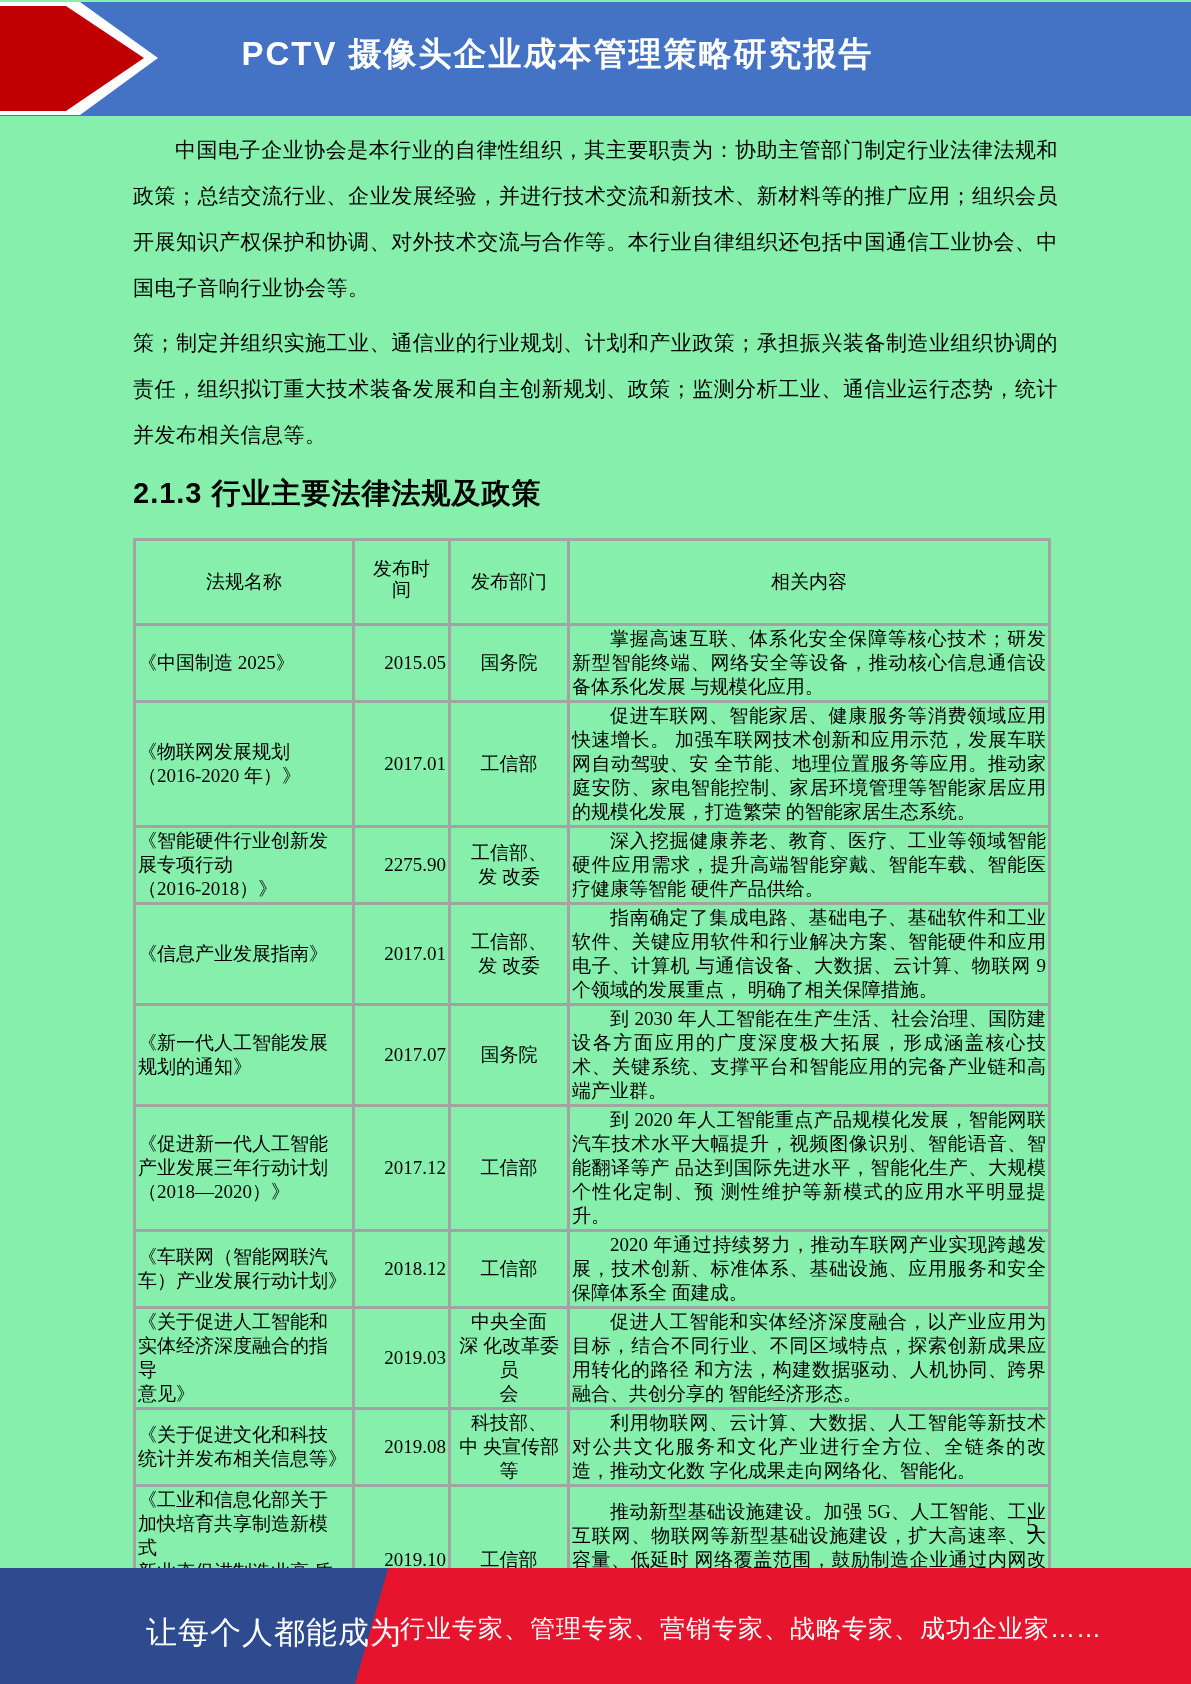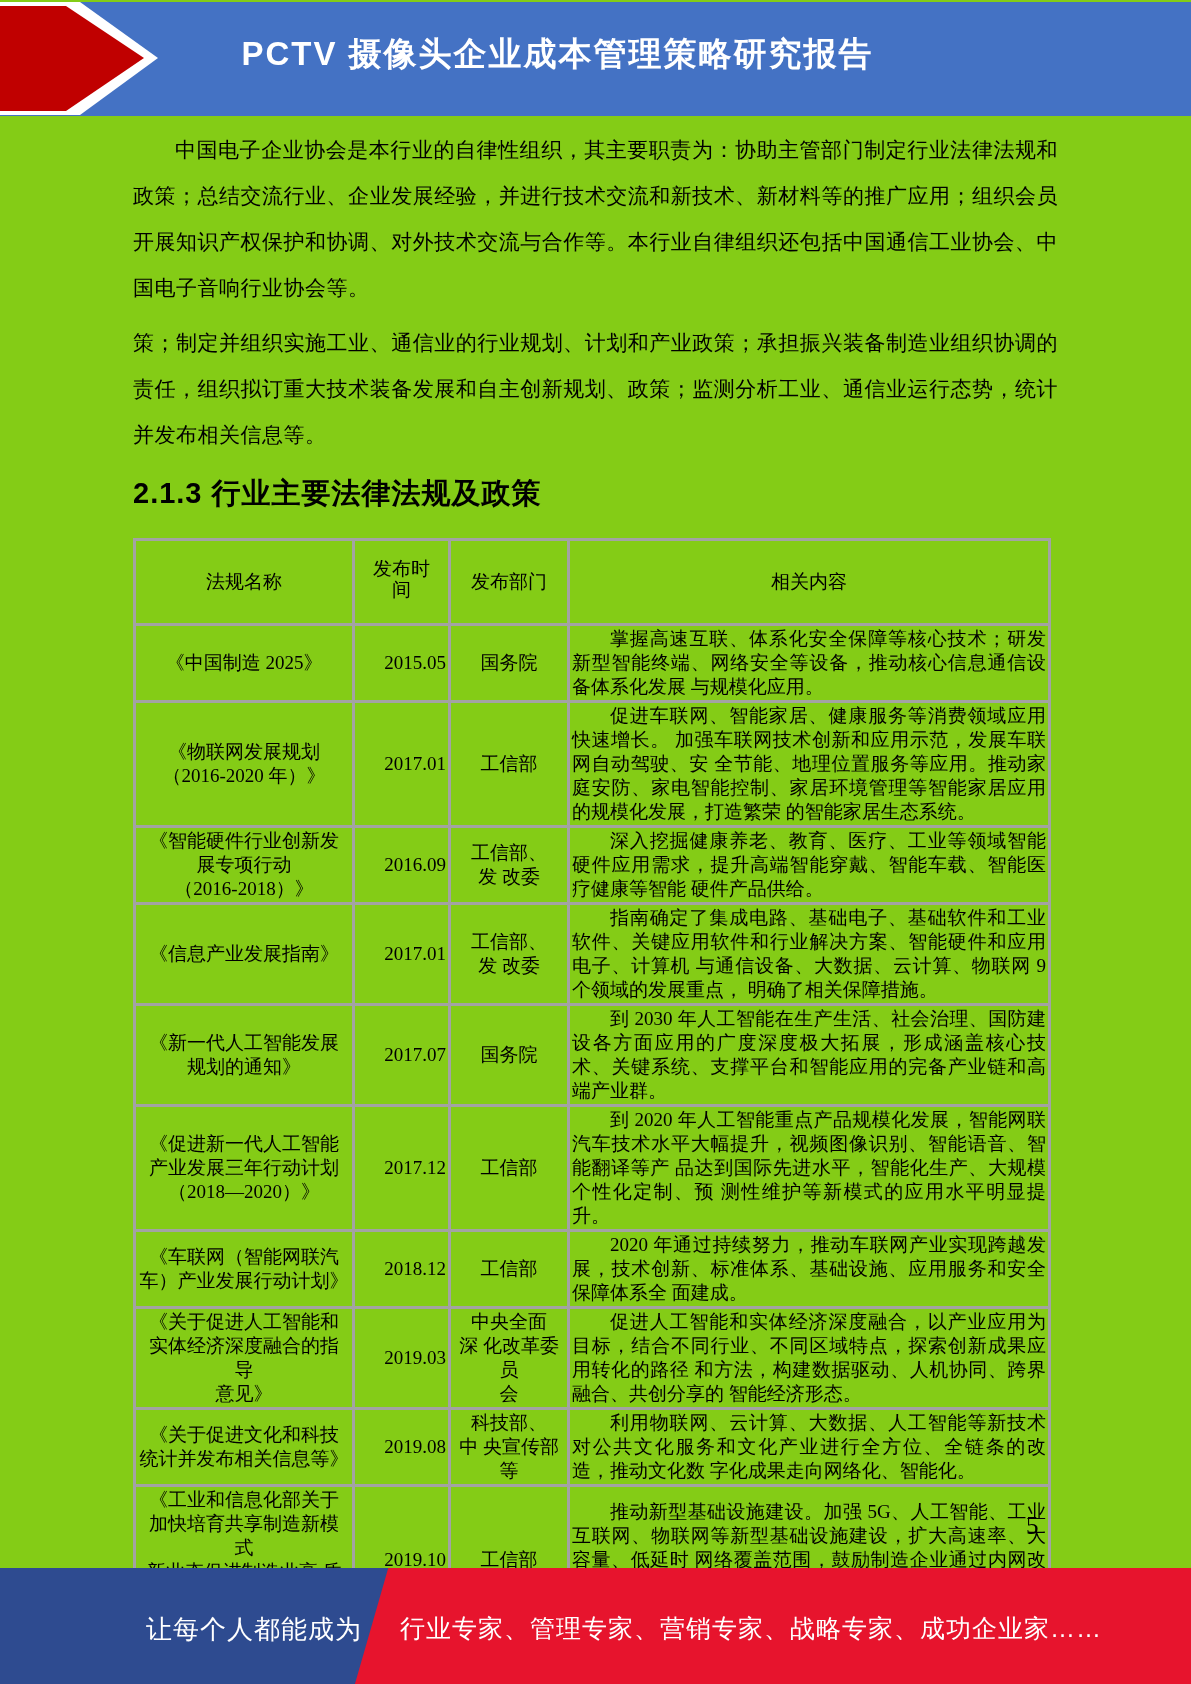--- a/index.html
+++ b/index.html
@@ -1,20 +1,20 @@
 <!DOCTYPE html>
 <html style="--banner-blue: #4472C4; --arrow-red: #C00000; --arrow-outline: #FFFFFF; --footer-blue: #2E4B90; --footer-red: #E7142D;"><head>
 <meta charset="utf-8">
 <style>
   html,body{margin:0;padding:0;background:#888;}
   .page{
     position:relative;
     width:1191px;height:1684px;
     margin:0 auto;
-    background:#84cc16;
+    background:#86efac;
     overflow:hidden;
     font-family:"Liberation Serif","DejaVu Serif",serif;
     color:#000;
   }
 
   
   .banner{
     position:absolute;left:0;top:2px;width:1191px;height:114px;
     background:var(--banner-blue,#4472C4);
   }
@@ -60,21 +60,21 @@
     padding:1px 2px;
     font-weight:normal;
     line-height:24px;
   }
   tr.hdr{height:42px;}
   th.th-cell{text-align:center;}
   .th-time-clip{
     height:48px;overflow:hidden;
     width:3.4em;margin:16px auto;line-height:21px;text-align:center;
   }
-  td.name-cell{text-align:center;white-space:pre-line;}
+  td.name-cell{white-space:pre-line;}
   td.date-cell{text-align:right;padding-right:3px;}
   td.dept-cell{text-align:center;white-space:pre-line;overflow:visible;}
   td.content-cell{
     text-align:justify;text-indent:2em;padding:1px 6px;
   }
   tbody tr:nth-child(1){height:70px;}
   tbody tr:nth-child(2){height:124px;}
   tbody tr:nth-child(3){height:64px;}
   tbody tr:nth-child(4){height:100px;}
   tbody tr:nth-child(5){height:66px;}
@@ -97,21 +97,21 @@
     font-family:"Liberation Sans","DejaVu Sans",sans-serif;
   }
   .footer-red{
     position:absolute;left:0;top:0;width:100%;height:100%;
     background:var(--footer-red,#E7142D);
     -webkit-clip-path:polygon(32.6% 0,100% 0,100% 100%,29.8% 100%);
     clip-path:polygon(32.6% 0,100% 0,100% 100%,29.8% 100%);
   }
   .footer-left{
     position:absolute;left:146px;top:44px;
-    font-size:26px;color:#fff;letter-spacing:1px;white-space:nowrap;
+    font-size:31px;color:#fff;letter-spacing:1px;white-space:nowrap;
   }
   .footer-right{
     position:absolute;left:400px;top:44px;
     font-size:25px;color:#fff;letter-spacing:1px;white-space:nowrap;
   }
 </style>
 </head>
 <body>
 
 <div class="page">
@@ -161,21 +161,21 @@
           <td class="name-cell">《物联网发展规划
 （2016-2020 年）》</td>
           <td class="date-cell">2017.01</td>
           <td class="dept-cell">工信部</td>
           <td class="content-cell">促进车联网、智能家居、健康服务等消费领域应用快速增长。 加强车联网技术创新和应用示范，发展车联网自动驾驶、安 全节能、地理位置服务等应用。推动家庭安防、家电智能控制、家居环境管理等智能家居应用的规模化发展，打造繁荣 的智能家居生态系统。</td>
         </tr>
         <tr>
           <td class="name-cell">《智能硬件行业创新发
 展专项行动
 （2016-2018）》</td>
-          <td class="date-cell">2016.09</td>
+          <td class="date-cell">2275.90</td>
           <td class="dept-cell">工信部、
 发 改委</td>
           <td class="content-cell">深入挖掘健康养老、教育、医疗、工业等领域智能硬件应用需求，提升高端智能穿戴、智能车载、智能医疗健康等智能 硬件产品供给。</td>
         </tr>
         <tr>
           <td class="name-cell">《信息产业发展指南》</td>
           <td class="date-cell">2017.01</td>
           <td class="dept-cell">工信部、
 发 改委</td>
           <td class="content-cell">指南确定了集成电路、基础电子、基础软件和工业软件、关键应用软件和行业解决方案、智能硬件和应用电子、计算机 与通信设备、大数据、云计算、物联网 9 个领域的发展重点， 明确了相关保障措施。</td>

